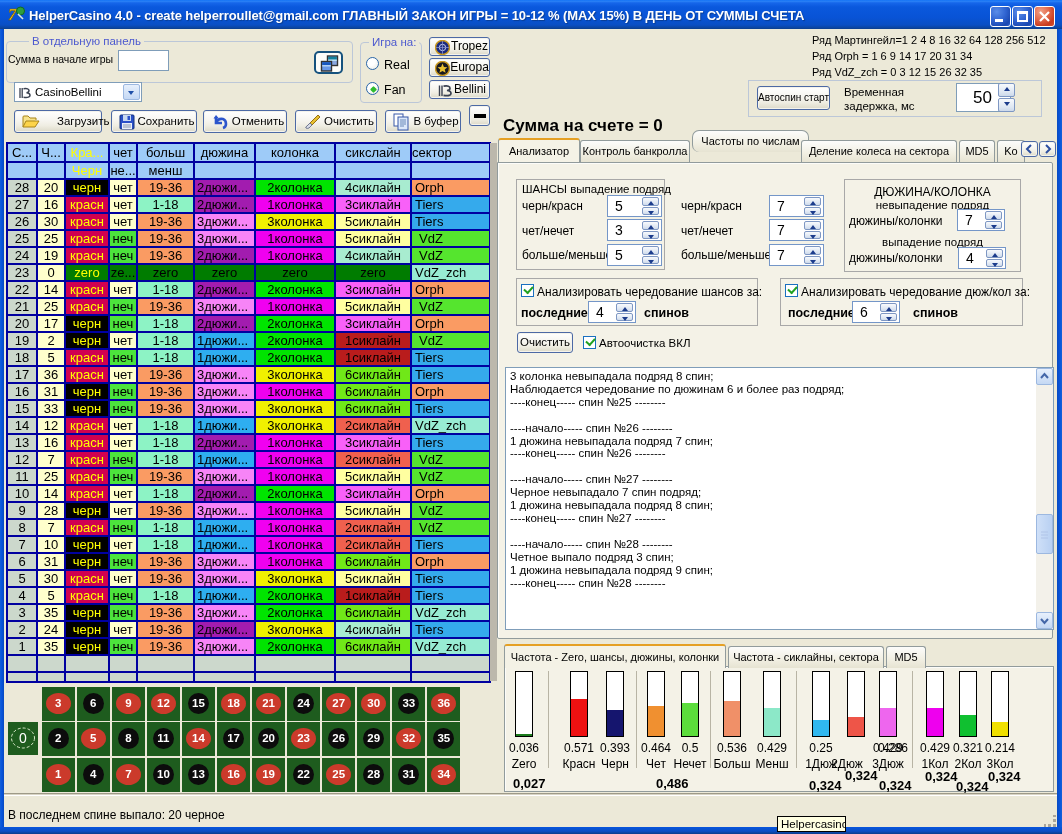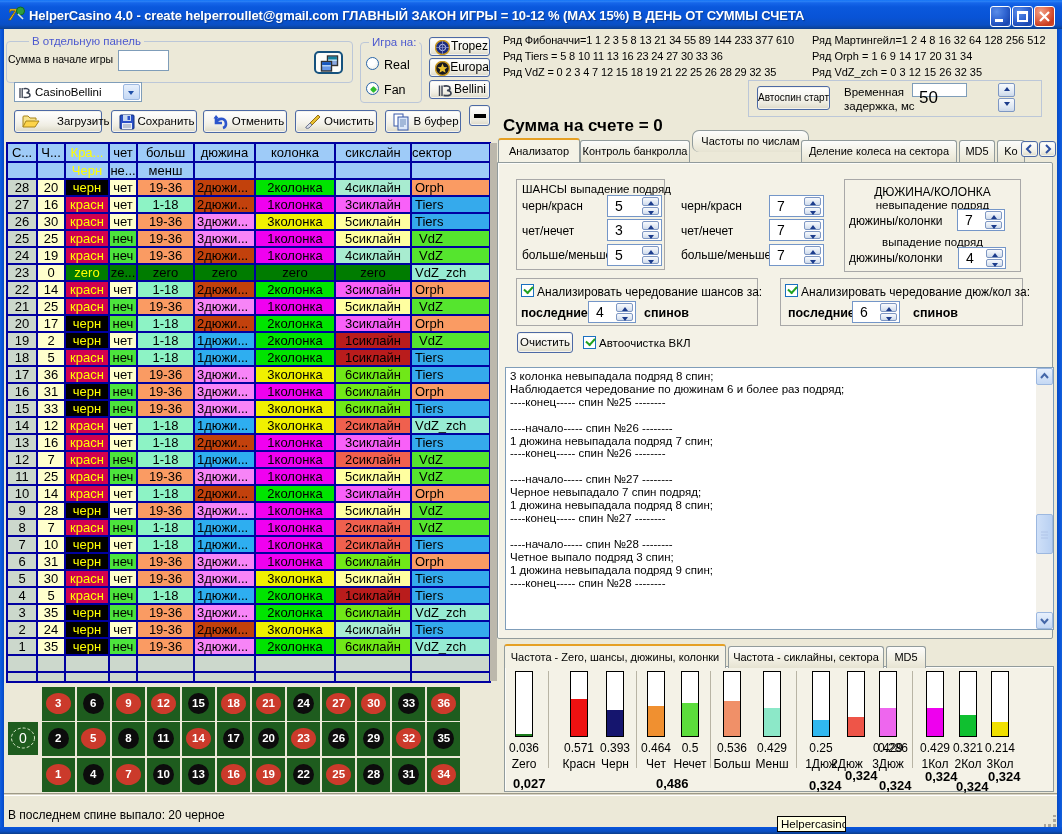--- a/index.html
+++ b/index.html
@@ -65,21 +65,21 @@
 .nm { background:#ffffcc; }
 .kr { background:#d10050; color:#ffff00; }
 .ch { background:#000000; color:#ffff00; }
 .ze { background:#007c00; }
 .zey { background:#007c00; color:#ffff00; }
 .ce { background:#ffffcc; }
 .nc { background:#4ce43c; }
 .hi { background:#fa9b63; }
 .lo { background:#8df3c5; }
 .d1 { background:#2eaef0; }
-.d2 { background:#c2410c; }
+.d2 { background:#a21caf; }
 .d3 { background:#f784f7; }
 .k1 { background:#f000f0; }
 .k2 { background:#00e400; }
 .k3 { background:#f0f000; }
 .s1 { background:#b91c1c; }
 .s2 { background:#f0604e; }
 .s3 { background:#f860f8; }
 .s4 { background:#a8ecd0; }
 .s5 { background:#ffffa0; }
 .s6 { background:#70e818; }
@@ -211,31 +211,28 @@
       </svg>Tropez</div>
 <div class="btn" style="left:425px;top:29px;width:61px;height:19px;line-height:17px;padding-left:20px;"><svg style="position:absolute;left:5px;top:2px;" width="15" height="15">
         <circle cx="7.5" cy="7.5" r="7" fill="#181820" stroke="#c89820" stroke-width="1.5"></circle>
         <path d="M7.5 2.6 L8.9 6 L12.4 6.2 L9.7 8.4 L10.6 11.8 L7.5 9.9 L4.4 11.8 L5.3 8.4 L2.6 6.2 L6.1 6 Z" fill="#e8c030"></path>
       </svg>Europa</div>
 <div class="btn" style="left:425px;top:51px;width:61px;height:19px;line-height:17px;padding-left:21px;"><svg style="position:absolute;left:7px;top:2px;" width="16" height="15">
         <path d="M2.5 2.5 V13 M5 2.5 V13" stroke="#3a4150" stroke-width="1.4"></path>
         <path d="M6.5 3.2 Q13 2.2 13 5.2 Q13 7.2 10 7.5 Q14 7.8 14 10.4 Q14 13.4 6.5 12.4" fill="none" stroke="#3a4150" stroke-width="1.7"></path>
       </svg>Bellini</div>
 
-<div class="abs" style="left:499px;top:3px;font-size:11px;line-height:16px;letter-spacing:-0.15px;white-space:pre;">Ряд Фибоначчи=1 1 2 3 5 8 13 21 34 55 89 144 233 377 610
-Ряд Tiers = 5 8 10 11 13 16 23 24 27 30 33 36
-Ряд VdZ = 0 2 3 4 7 12 15 18 19 21 22 25 26 28 29 32 35</div>
 <div class="abs" style="left:808px;top:3px;font-size:11px;line-height:16px;white-space:pre;">Ряд Мартингейл=1 2 4 8 16 32 64 128 256 512
 Ряд Orph = 1 6 9 14 17 20 31 34
 Ряд VdZ_zch = 0 3 12 15 26 32 35</div>
 
 <div class="abs" style="left:744px;top:51px;width:294px;height:37px;border:1px solid #bcc7d8;"></div>
 <div class="btn" style="left:753px;top:57px;width:73px;height:24px;line-height:22px;font-size:10px;white-space:nowrap;">Автоспин старт</div>
 <div class="abs" style="left:840px;top:56px;font-size:11.5px;line-height:14px;">Временная<br>задержка, мс</div>
-<div class="edit" style="left:908px;top:54px;width:55px;height:14px;font-size:17px;padding:4px 0 0 6px;">50</div>
+<div class="edit" style="left:952px;top:54px;width:55px;height:29px;font-size:17px;padding:4px 0 0 16px;">50</div>
 <div class="spin" style="left:994px;top:54px;height:29px;">
       <span class="sb up">
         <i class="tri-u"></i>
       </span>
       <span class="sb dn">
         <i class="tri-d"></i>
       </span>
     </div>
 
 <div class="abs" style="left:499px;top:87px;font-size:17px;font-weight:bold;">Сумма на счете = 0</div>

